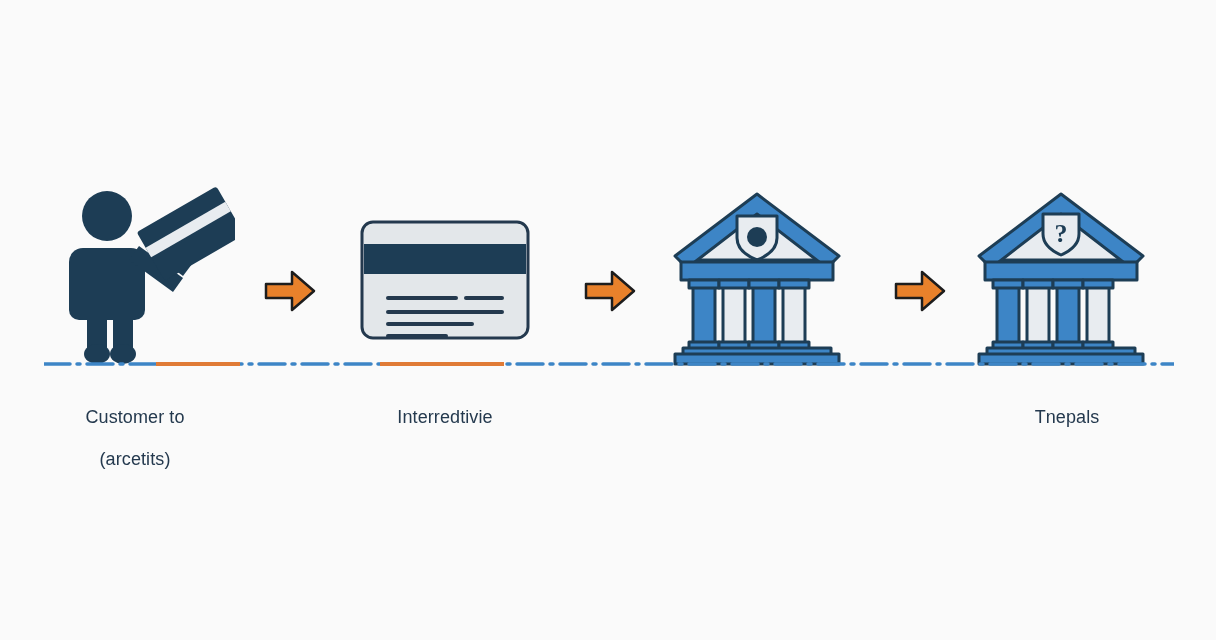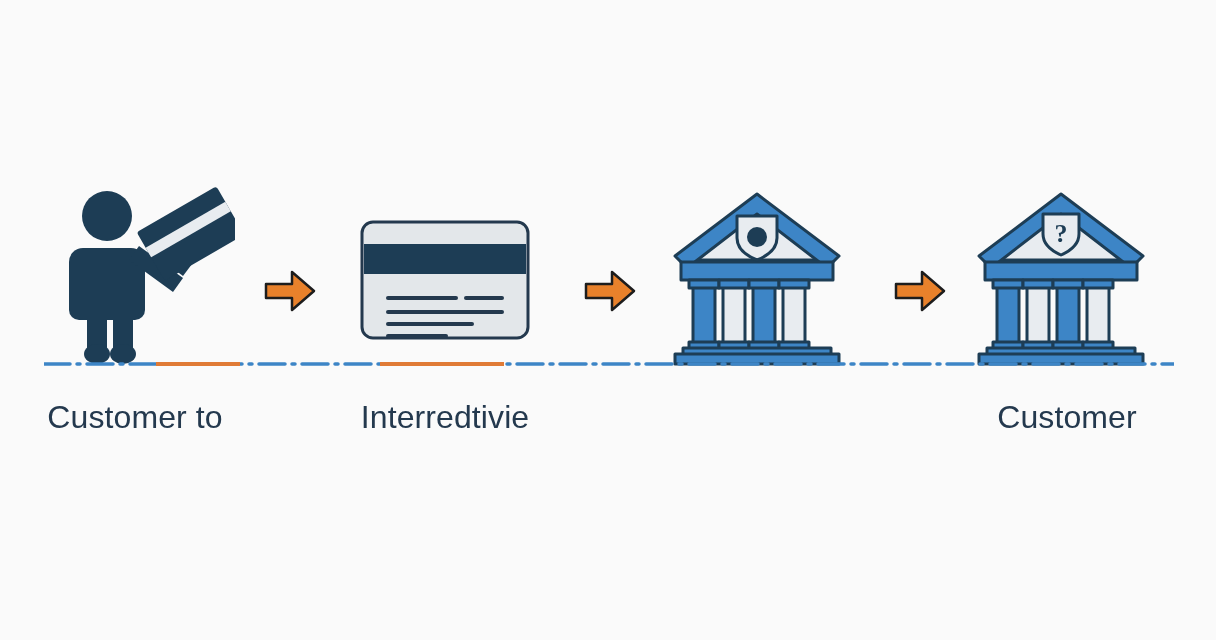--- a/index.html
+++ b/index.html
@@ -68,21 +68,21 @@
     top: 396px;
     width: 1216px;
     height: 110px;
   }
   .caption {
     position: absolute;
     top: 0;
     width: 260px;
     text-align: center;
     color: #24394e;
-    font-size: 32px;
+    font-size: 18px;
     line-height: 42px;
     font-weight: 400;
     letter-spacing: 0.1px;
   }
   .caption .line2 { display: block; }
 </style>
 </head>
 <body>
 
 <div id="canvas">
@@ -236,26 +236,27 @@
 
       <line x1="112" y1="4" x2="196" y2="4" stroke="#e07b36" stroke-width="4"></line>
       <line x1="336" y1="4" x2="460" y2="4" stroke="#e07b36" stroke-width="4"></line>
     </svg>
   </div>
 
   <div class="captions">
 
     <div class="caption" style="left:5px;">
       <span>Customer to</span>
+      <span class="line2">(arcetits)</span>
     </div>
 
     <div class="caption" style="left:315px;">
       <span>Interredtivie</span>
     </div>
 
 
     <div class="caption" style="left:937px;">
-      <span>Customer</span>
+      <span>Tnepals</span>
       <span class="line2"></span>
     </div>
   </div>
 
 </div>
 
 </body></html>

